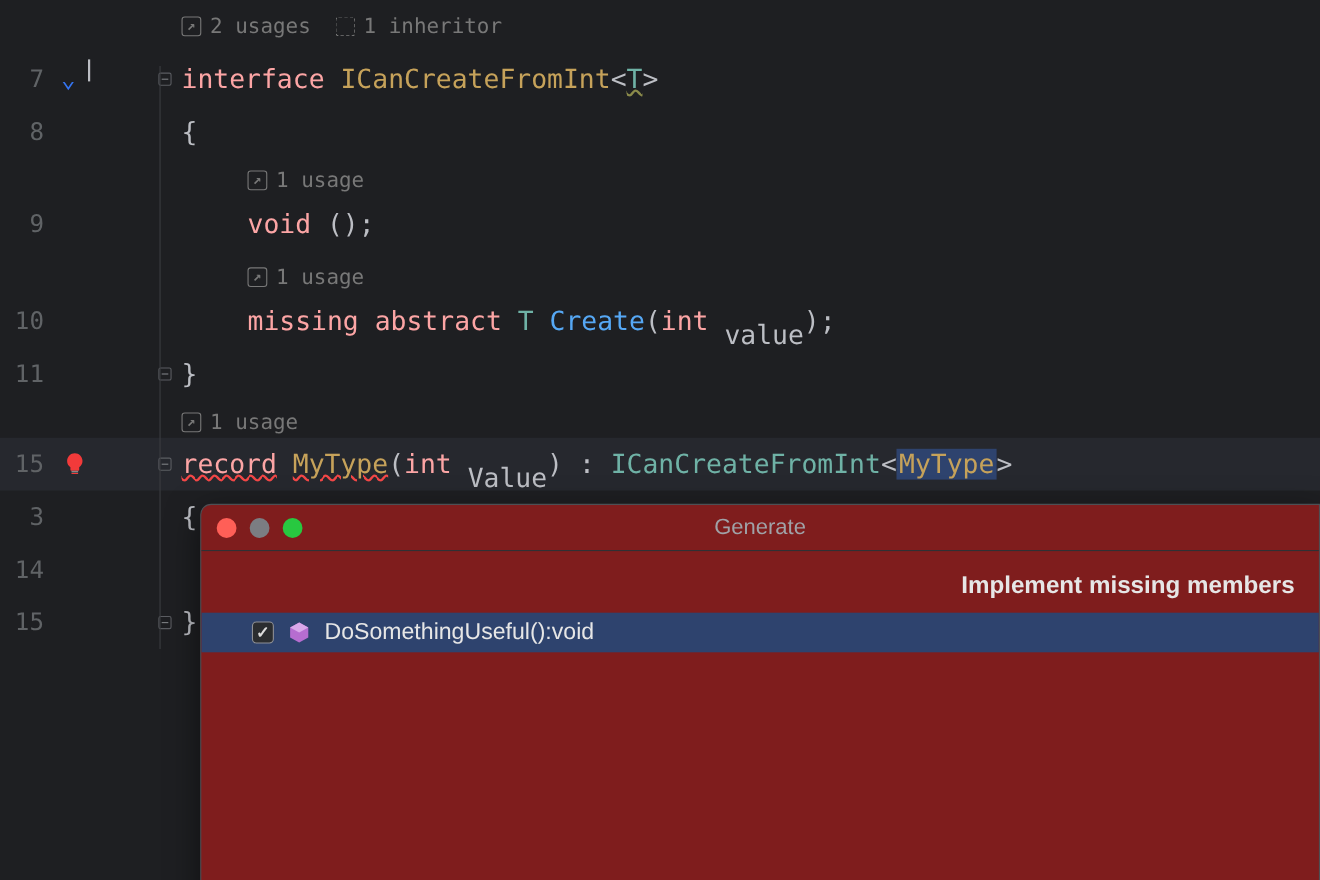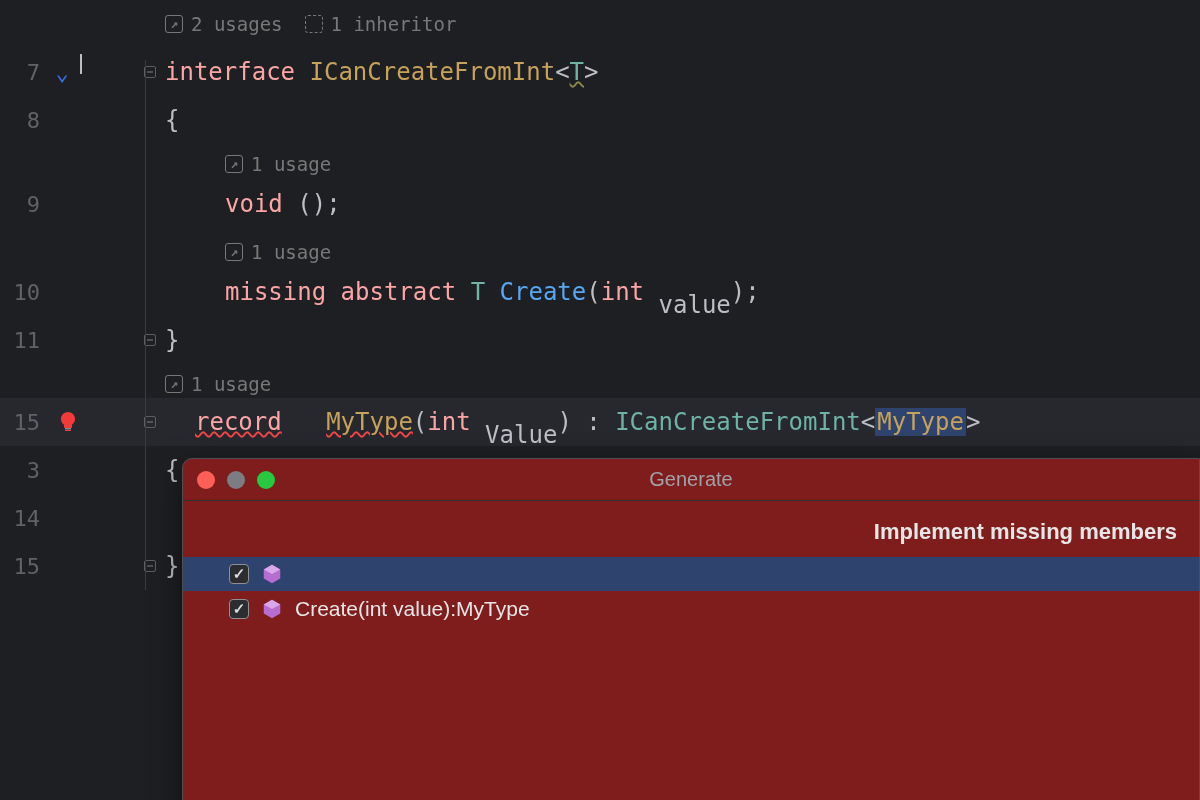--- a/index.html
+++ b/index.html
@@ -17,21 +17,21 @@
   .hint .hicon { display:inline-flex; width:18px; height:18px; border:1.5px solid #787878; border-radius:3px; align-items:center; justify-content:center; }
   .hint .arrow { transform:rotate(-45deg); font-size:13px; font-weight:bold; }
   .kw { color:#fca5a5; }
   .type { color:#c6a25a; }
   .method { color:#56a8f5; }
   .methoddecl { color:#c9b07a; }
   .param { color:#bcbec4;margin-top:26px; }
   .punct { color:#bcbec4; }
   .iface { color:#6fb2a6; }
   .tparam { color:#6fb2a6; }
-  .err-underline { text-decoration:underline wavy #f44747; text-decoration-thickness:1.5px;margin-left:30px; }
+  .err-underline { text-decoration:underline wavy #f44747; text-decoration-thickness:1.5px; }
   .warn-underline { text-decoration:underline wavy #8a8a4a; text-decoration-thickness:1.5px; }
   .bulb { position:absolute; left:56px; width:24px; height:24px; }
   .bulb svg { width:24px; height:24px; }
   .chevron-down { position:absolute; left:50px; width:24px; height:24px; display:flex; align-items:center; justify-content:center; color:#3574f0; font-size:22px; }
   .caret { position:absolute; left:80px; top:0; width:2px; height:20px; background:#bcbec4; }
 
   .popup { position:absolute; left:182px; top:458px; right:0; height:380px; background:#7f1d1d; border:1px solid #4d4f54; border-radius:10px 0 0 0; box-shadow:0 10px 30px rgba(0,0,0,0.5); font-family:-apple-system,BlinkMacSystemFont,"Segoe UI",sans-serif; overflow:hidden; }
   .titlebar { height:42px; display:flex; align-items:center; position:relative; border-bottom:1px solid #2f3034; }
   .traffic { position:absolute; left:14px; display:flex; gap:12px; }
   .dot { width:18px; height:18px; border-radius:50%; }
@@ -181,28 +181,19 @@
       <div class="popup-h">Implement missing members</div>
       <div class="members">
         <div class="member selected">
           <span class="chk on"></span>
           <span class="mem-icon">
             <svg viewBox="0 0 24 24">
                 <path fill="#b66dd0" d="M12 2l9 5v10l-9 5-9-5V7l9-5z"></path>
                 <path fill="#d9a8ea" d="M12 2l9 5-9 5-9-5 9-5z"></path>
               </svg>
           </span>
-        </div>
-        <div class="member">
-          <span class="chk on"></span>
-          <span class="mem-icon">
-            <svg viewBox="0 0 24 24">
-                <path fill="#b66dd0" d="M12 2l9 5v10l-9 5-9-5V7l9-5z"></path>
-                <path fill="#d9a8ea" d="M12 2l9 5-9 5-9-5 9-5z"></path>
-              </svg>
-          </span>
-          <span>Create(int value):MyType</span>
+          <span>DoSomethingUseful():void</span>
         </div>
       </div>
     </div>
   </div>
 
 </div>
 
 </body></html>

